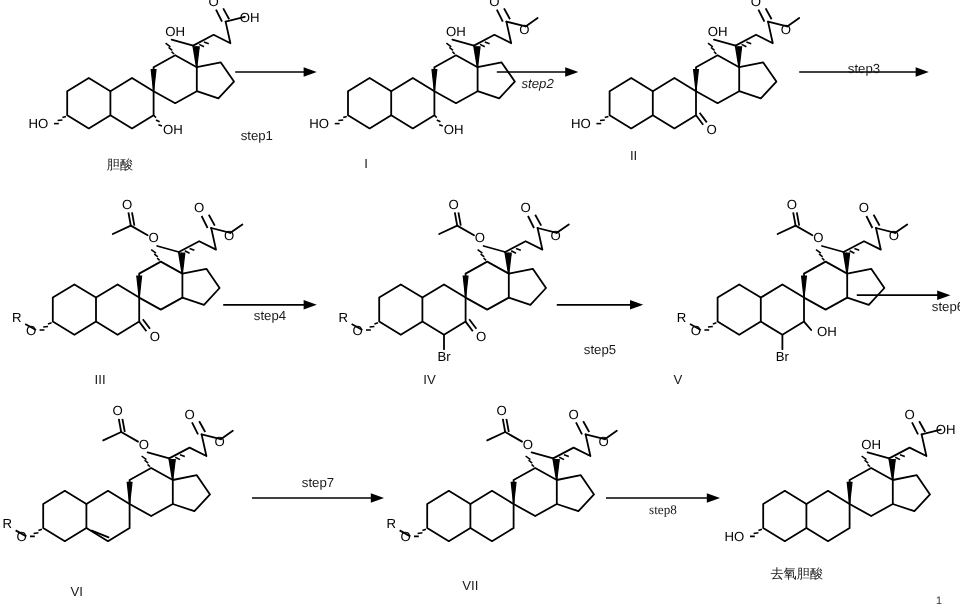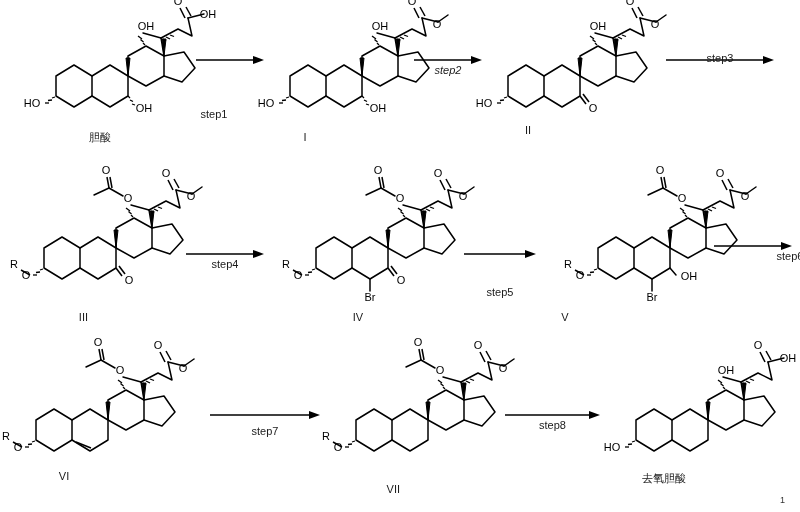--- a/index.html
+++ b/index.html
@@ -467,29 +467,29 @@
       </g>
       <line x1="14" y1="95" x2="5" y2="90" stroke="#000" stroke-width="1.5"></line>
       <text x="112" y="22" font-size="11" text-anchor="middle">O</text>
       <text x="90" y="-6" font-size="11" text-anchor="middle">O</text>
       <text x="10" y="99" font-size="11" text-anchor="middle">O</text>
       <text x="-2" y="88" font-size="11" text-anchor="middle">R</text>
       <text x="150" y="-3" font-size="11" text-anchor="middle">O</text>
       <text x="175" y="20" font-size="11" text-anchor="middle">O</text>
     </svg>
   </div>
-  <div class="lbl" style="left:44px; top:470px; width:40px;">VI</div>
+  <div class="lbl" style="left:44px; top:488px; width:40px;">VI</div>
 
   <div class="arrow" style="left:210px; top:407px;">
     <svg width="110" height="16" viewBox="0 0 110 16">
       <line x1="0" y1="8" x2="102" y2="8" stroke="#000" stroke-width="1.4"></line>
       <polygon points="110,8 99,4 99,12" fill="#000"></polygon>
     </svg>
   </div>
-  <div class="arrow-label" style="left:210px; top:425px; width:110px;">step7</div>
+  <div class="arrow-label" style="left:210px; top:397px; width:110px;">step7</div>
 
   <div class="struct" style="left:328px; top:352px;">
     <svg width="185" height="120" viewBox="0 0 185 120">
       <g stroke="#000" stroke-width="1.5" fill="none" stroke-linecap="round" stroke-linejoin="round">
         <path d="M28,88 L28,68 L46,57 L64,68 L64,88 L46,99 Z"></path>
         <path d="M64,68 L82,57 L100,68 L100,88 L82,99 L64,88"></path>
         <path d="M100,68 L100,48 L118,38 L136,48 L136,68 L118,78 L100,68"></path>
         <path d="M136,48 L156,44 L167,60 L154,74 L136,68"></path>
         <path d="M136,48 L133,30"></path>
         <path d="M133,30 L115,25"></path>
@@ -526,29 +526,29 @@
       </g>
       <line x1="14" y1="95" x2="5" y2="90" stroke="#000" stroke-width="1.5"></line>
       <text x="112" y="22" font-size="11" text-anchor="middle">O</text>
       <text x="90" y="-6" font-size="11" text-anchor="middle">O</text>
       <text x="10" y="99" font-size="11" text-anchor="middle">O</text>
       <text x="-2" y="88" font-size="11" text-anchor="middle">R</text>
       <text x="150" y="-3" font-size="11" text-anchor="middle">O</text>
       <text x="175" y="20" font-size="11" text-anchor="middle">O</text>
     </svg>
   </div>
-  <div class="lbl" style="left:360px; top:483px; width:40px;text-align:right;">VII</div>
+  <div class="lbl" style="left:372px; top:483px; width:40px;">VII</div>
 
   <div class="arrow" style="left:505px; top:407px;">
     <svg width="95" height="16" viewBox="0 0 95 16">
       <line x1="0" y1="8" x2="87" y2="8" stroke="#000" stroke-width="1.4"></line>
       <polygon points="95,8 84,4 84,12" fill="#000"></polygon>
     </svg>
   </div>
-  <div class="arrow-label" style="left:505px; top:419px; width:95px;">step8</div>
+  <div class="arrow-label" style="left:505px; top:419px; width:95px;font-family:Liberation Serif, serif;">step8</div>
 
   <div class="struct" style="left:608px; top:352px;">
     <svg width="180" height="120" viewBox="0 0 180 120">
       <g stroke="#000" stroke-width="1.5" fill="none" stroke-linecap="round" stroke-linejoin="round">
         <path d="M28,88 L28,68 L46,57 L64,68 L64,88 L46,99 Z"></path>
         <path d="M64,68 L82,57 L100,68 L100,88 L82,99 L64,88"></path>
         <path d="M100,68 L100,48 L118,38 L136,48 L136,68 L118,78 L100,68"></path>
         <path d="M136,48 L156,44 L167,60 L154,74 L136,68"></path>
         <path d="M136,48 L133,30"></path>
         <path d="M133,30 L115,25"></path>

